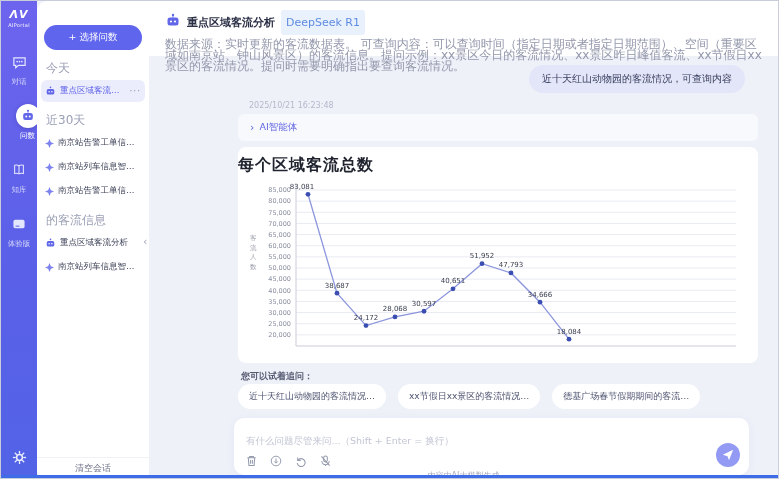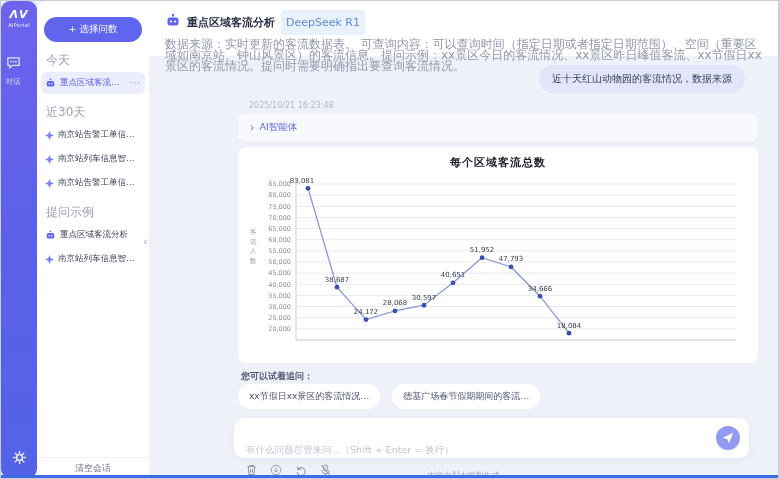--- a/index.html
+++ b/index.html
@@ -2,35 +2,35 @@
 <html><head>
 <meta charset="utf-8">
 <style>
   * { margin:0; padding:0; box-sizing:border-box; }
   html,body { width:779px; height:479px; }
   body { font-family:"DejaVu Sans","Liberation Sans",sans-serif; position:relative; overflow:hidden;
          background:#eff1f9; border:1px solid #c9cdda; }
 
   
   .rail { position:absolute; left:0; top:0; bottom:0; width:36px; z-index:4;
-          background:linear-gradient(180deg,#6d64ee 0%,#5a60e8 55%,#5263e6 100%);border-radius:9px; }
+          background:linear-gradient(180deg,#6d64ee 0%,#5a60e8 55%,#5263e6 100%); }
   .logo { margin-top:7px; text-align:center; color:#fff; }
   .logo-mark { font-size:11px; font-weight:bold; font-style:italic; letter-spacing:1px; }
   .logo-name { font-size:5px; letter-spacing:.3px; opacity:.95; margin-top:1px; }
-  .rail-nav { margin-top:22px; display:flex; flex-direction:row; align-items:flex-start; }
+  .rail-nav { margin-top:22px; display:flex; flex-direction:column; align-items:flex-start; }
   .rail-item { display:flex; flex-direction:column; align-items:center; gap:3px;
                color:#d4d7fa; font-size:7.5px; margin-bottom:17px; cursor:pointer; width:36px; }
   .rail-item .ic { width:24px; height:24px; display:flex; align-items:center; justify-content:center; }
   .rail-item.active { color:#ffffff;padding-left:17px; }
   .rail-item.active .ic { background:#ffffff; border-radius:50%; box-shadow:0 1px 4px rgba(30,30,90,.25); }
   .rail-gear { position:absolute; bottom:9px; left:0; width:36px; display:flex; justify-content:center; cursor:pointer; }
 
   
   .sidebar { position:absolute; left:36px; top:0; bottom:0; width:112px; background:#fff;
-             border-radius:10px 0 0 10px; z-index:5; padding-top:16px; }
+             border-radius:10px 0 0 10px; z-index:5; padding-top:24px; }
   .new-btn { margin:0 7px; height:25px; border-radius:13px; background:#6065ee; color:#fff;
              font-size:9.5px; display:flex; align-items:center; justify-content:center; cursor:pointer; }
   .sec-label { margin:10px 9px 3px; font-size:12px; color:#9ba0b6; }
   .side-item { display:flex; align-items:center; gap:4px; margin:2px 4px; padding:5px 4px;
                border-radius:6px; font-size:8.5px; color:#3d4258; white-space:nowrap;
                overflow:hidden; cursor:pointer; }
   .side-item .lbl { overflow:hidden; text-overflow:ellipsis; flex:1; }
   .side-item.active { background:#ecedfc; color:#5a5fe8; }
   .side-item .dot-menu { color:#8f94ad; font-size:9px; letter-spacing:1px; }
   .side-icon { flex:0 0 auto; display:flex; align-items:center; }
@@ -52,30 +52,30 @@
   .chat { position:absolute; top:56px; left:0; right:0; bottom:0; }
   .bubble { position:absolute; top:8px; right:33px; background:#e3e6f8; border-radius:15px;
             padding:7px 13px; font-size:10px; color:#373d5d; }
   .timestamp { position:absolute; left:100px; top:44px; font-size:8px; color:#b4b8ca; }
   .agent-card { position:absolute; left:89px; top:57px; width:520px; height:27px; background:#f8f9fd;
                 border-radius:6px; display:flex; align-items:center; padding:0 12px; gap:5px;
                 font-size:9.5px; color:#6166e2; cursor:pointer; }
   .agent-card .chev { font-size:11px; line-height:1; }
   .chart-card { position:absolute; left:89px; top:90px; width:520px; height:216px; background:#fff;
                 border-radius:8px; padding-top:8px; }
-  .chart-title { text-align:center; font-family:"DejaVu Serif","Liberation Serif",serif;
-                 font-size:11px; font-weight:bold; color:#20242f; letter-spacing:1px; }
+  .chart-title { font-family:"DejaVu Serif","Liberation Serif",serif;
+                 font-size:16px; font-weight:bold; color:#20242f; letter-spacing:1px; }
   .chart-wrap { margin-top:2px; }
   .followup { position:absolute; left:92px; top:313px; font-size:9px; color:#565b72; font-weight:bold; }
   .chips { position:absolute; left:89px; top:327px; display:flex; gap:12px; align-items:center; }
   .chip { background:#fff; border-radius:14px; padding:6px 11px; font-size:9px; color:#4e5370;
           white-space:nowrap; cursor:pointer; }
 
-  .composer { position:absolute; left:85px; top:361px; width:515px; height:28px; background:#fff;
-              border-radius:10px; box-shadow:0 2px 8px rgba(90,100,160,.08); padding:20px 12px; }
+  .composer { position:absolute; left:85px; top:361px; width:515px; height:57px; background:#fff;
+              border-radius:10px; box-shadow:0 2px 8px rgba(90,100,160,.08); padding:11px 12px; }
   .composer input { border:none; outline:none; width:420px; font-size:9.5px; color:#454a60;
                     font-family:inherit; background:transparent; }
   .composer input::placeholder { color:#c2c6d4; }
   .tool-row { display:flex; align-items:center; gap:13px; margin-top:7px; }
   .tool { display:flex; align-items:center; cursor:pointer; }
   .send-btn { position:absolute; right:9px; bottom:8px; width:24px; height:24px; border-radius:50%;
               background:#939af3; display:flex; align-items:center; justify-content:center; cursor:pointer; }
   .m-footer { position:absolute; left:0; right:0; top:413px; text-align:center; font-size:8px; color:#a6abbd; }
 
   .bottom-bar { position:absolute; left:0; right:0; bottom:0; height:3px; background:#3d6ce6; z-index:9; }
@@ -188,21 +188,21 @@
   </div>
   <div class="side-item">
     <span class="side-icon">
       <svg width="9" height="9" viewBox="0 0 12 12" fill="#7b82ee">
           <path d="M6 0l1.8 4.2L12 6 7.8 7.8 6 12 4.2 7.8 0 6l4.2-1.8z"></path>
         </svg>
     </span>
     <span class="lbl">南京站告警工单信息查询</span>
   </div>
 
-  <div class="sec-label">提问示例</div>
+  <div class="sec-label">的客流信息</div>
   <div class="side-item">
     <span class="side-icon">
       <svg width="11" height="11" viewBox="0 0 16 16" fill="#6167e8">
           <circle cx="8" cy="2" r="1.2"></circle>
           <rect x="2.5" y="4.5" width="11" height="8" rx="2.5"></rect>
           <circle cx="6" cy="8.5" r="1.1" fill="#fff"></circle>
           <circle cx="10" cy="8.5" r="1.1" fill="#fff"></circle>
         </svg>
     </span>
     <span class="lbl">重点区域客流分析</span>
@@ -233,21 +233,21 @@
             <circle cx="10" cy="8.5" r="1.1" fill="#fff"></circle>
           </svg>
       </span>
       <span class="h-title">重点区域客流分析</span>
       <span class="h-badge">DeepSeek R1</span>
     </div>
     <div class="h-desc">数据来源：实时更新的客流数据表。 可查询内容：可以查询时间（指定日期或者指定日期范围）、空间（重要区域如南京站、钟山风景区）的客流信息。提问示例：xx景区今日的客流情况、xx景区昨日峰值客流、xx节假日xx景区的客流情况。提问时需要明确指出要查询客流情况。</div>
   </div>
 
   <div class="chat">
-    <div class="bubble">近十天红山动物园的客流情况，数据来源</div>
+    <div class="bubble">近十天红山动物园的客流情况，可查询内容</div>
     <div class="timestamp">2025/10/21 16:23:48</div>
 
     <div class="agent-card">
       <span class="chev">›</span>
       <span>AI智能体</span>
     </div>
 
     <div class="chart-card">
       <div class="chart-title">每个区域客流总数</div>
       <div class="chart-wrap">
@@ -306,20 +306,21 @@
             <circle cx="302" cy="124.17291428571428" r="2.4" fill="#3b4fb3"></circle>
             <text x="302" y="118.67291428571428" text-anchor="middle" font-size="7" fill="#3c4150">34,666</text>
             <circle cx="331" cy="161.12708571428573" r="2.4" fill="#3b4fb3"></circle>
             <text x="331" y="155.62708571428573" text-anchor="middle" font-size="7" fill="#3c4150">18,084</text>
           </svg>
       </div>
     </div>
 
     <div class="followup">您可以试着追问：</div>
     <div class="chips">
+      <div class="chip">近十天红山动物园的客流情况…</div>
       <div class="chip">xx节假日xx景区的客流情况…</div>
       <div class="chip">德基广场春节假期期间的客流…</div>
 
     </div>
 
     <div class="composer">
       <input type="text" placeholder="有什么问题尽管来问...（Shift + Enter = 换行）" style="">
       <div class="tool-row">
         <span class="tool">
           <svg width="11" height="12" viewBox="0 0 12 13" fill="none" stroke="#9298ab" stroke-width="1.1">

